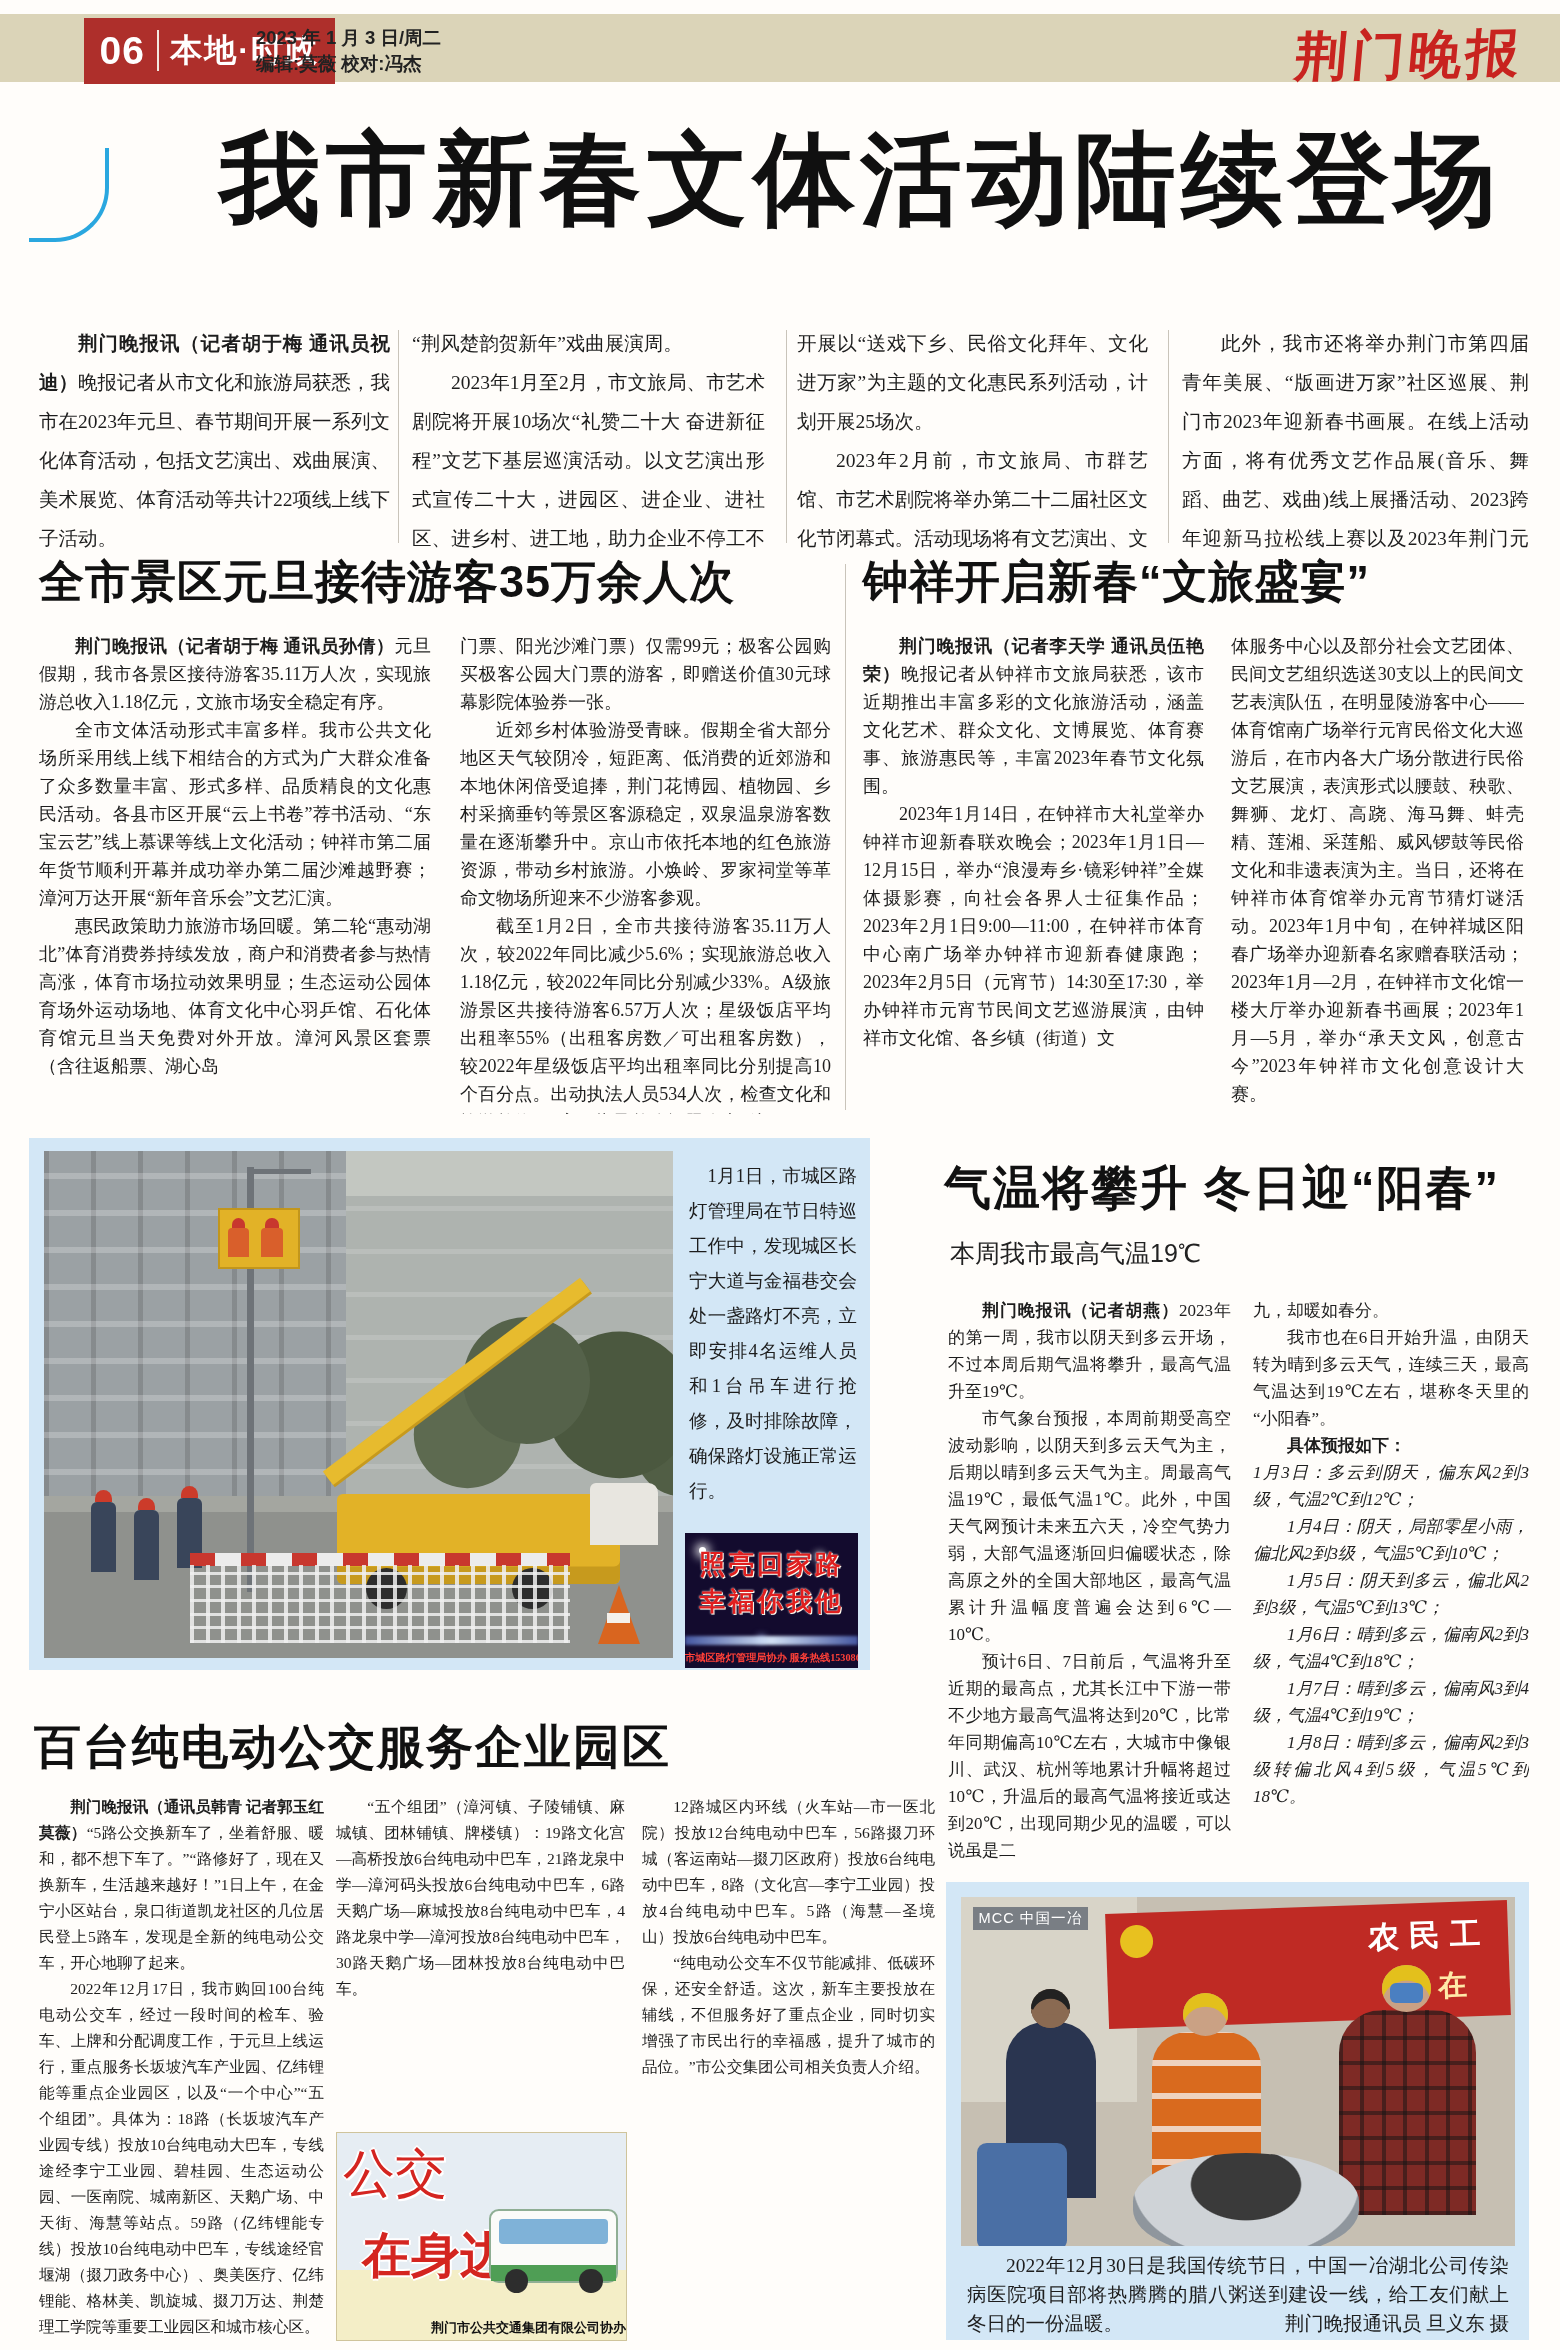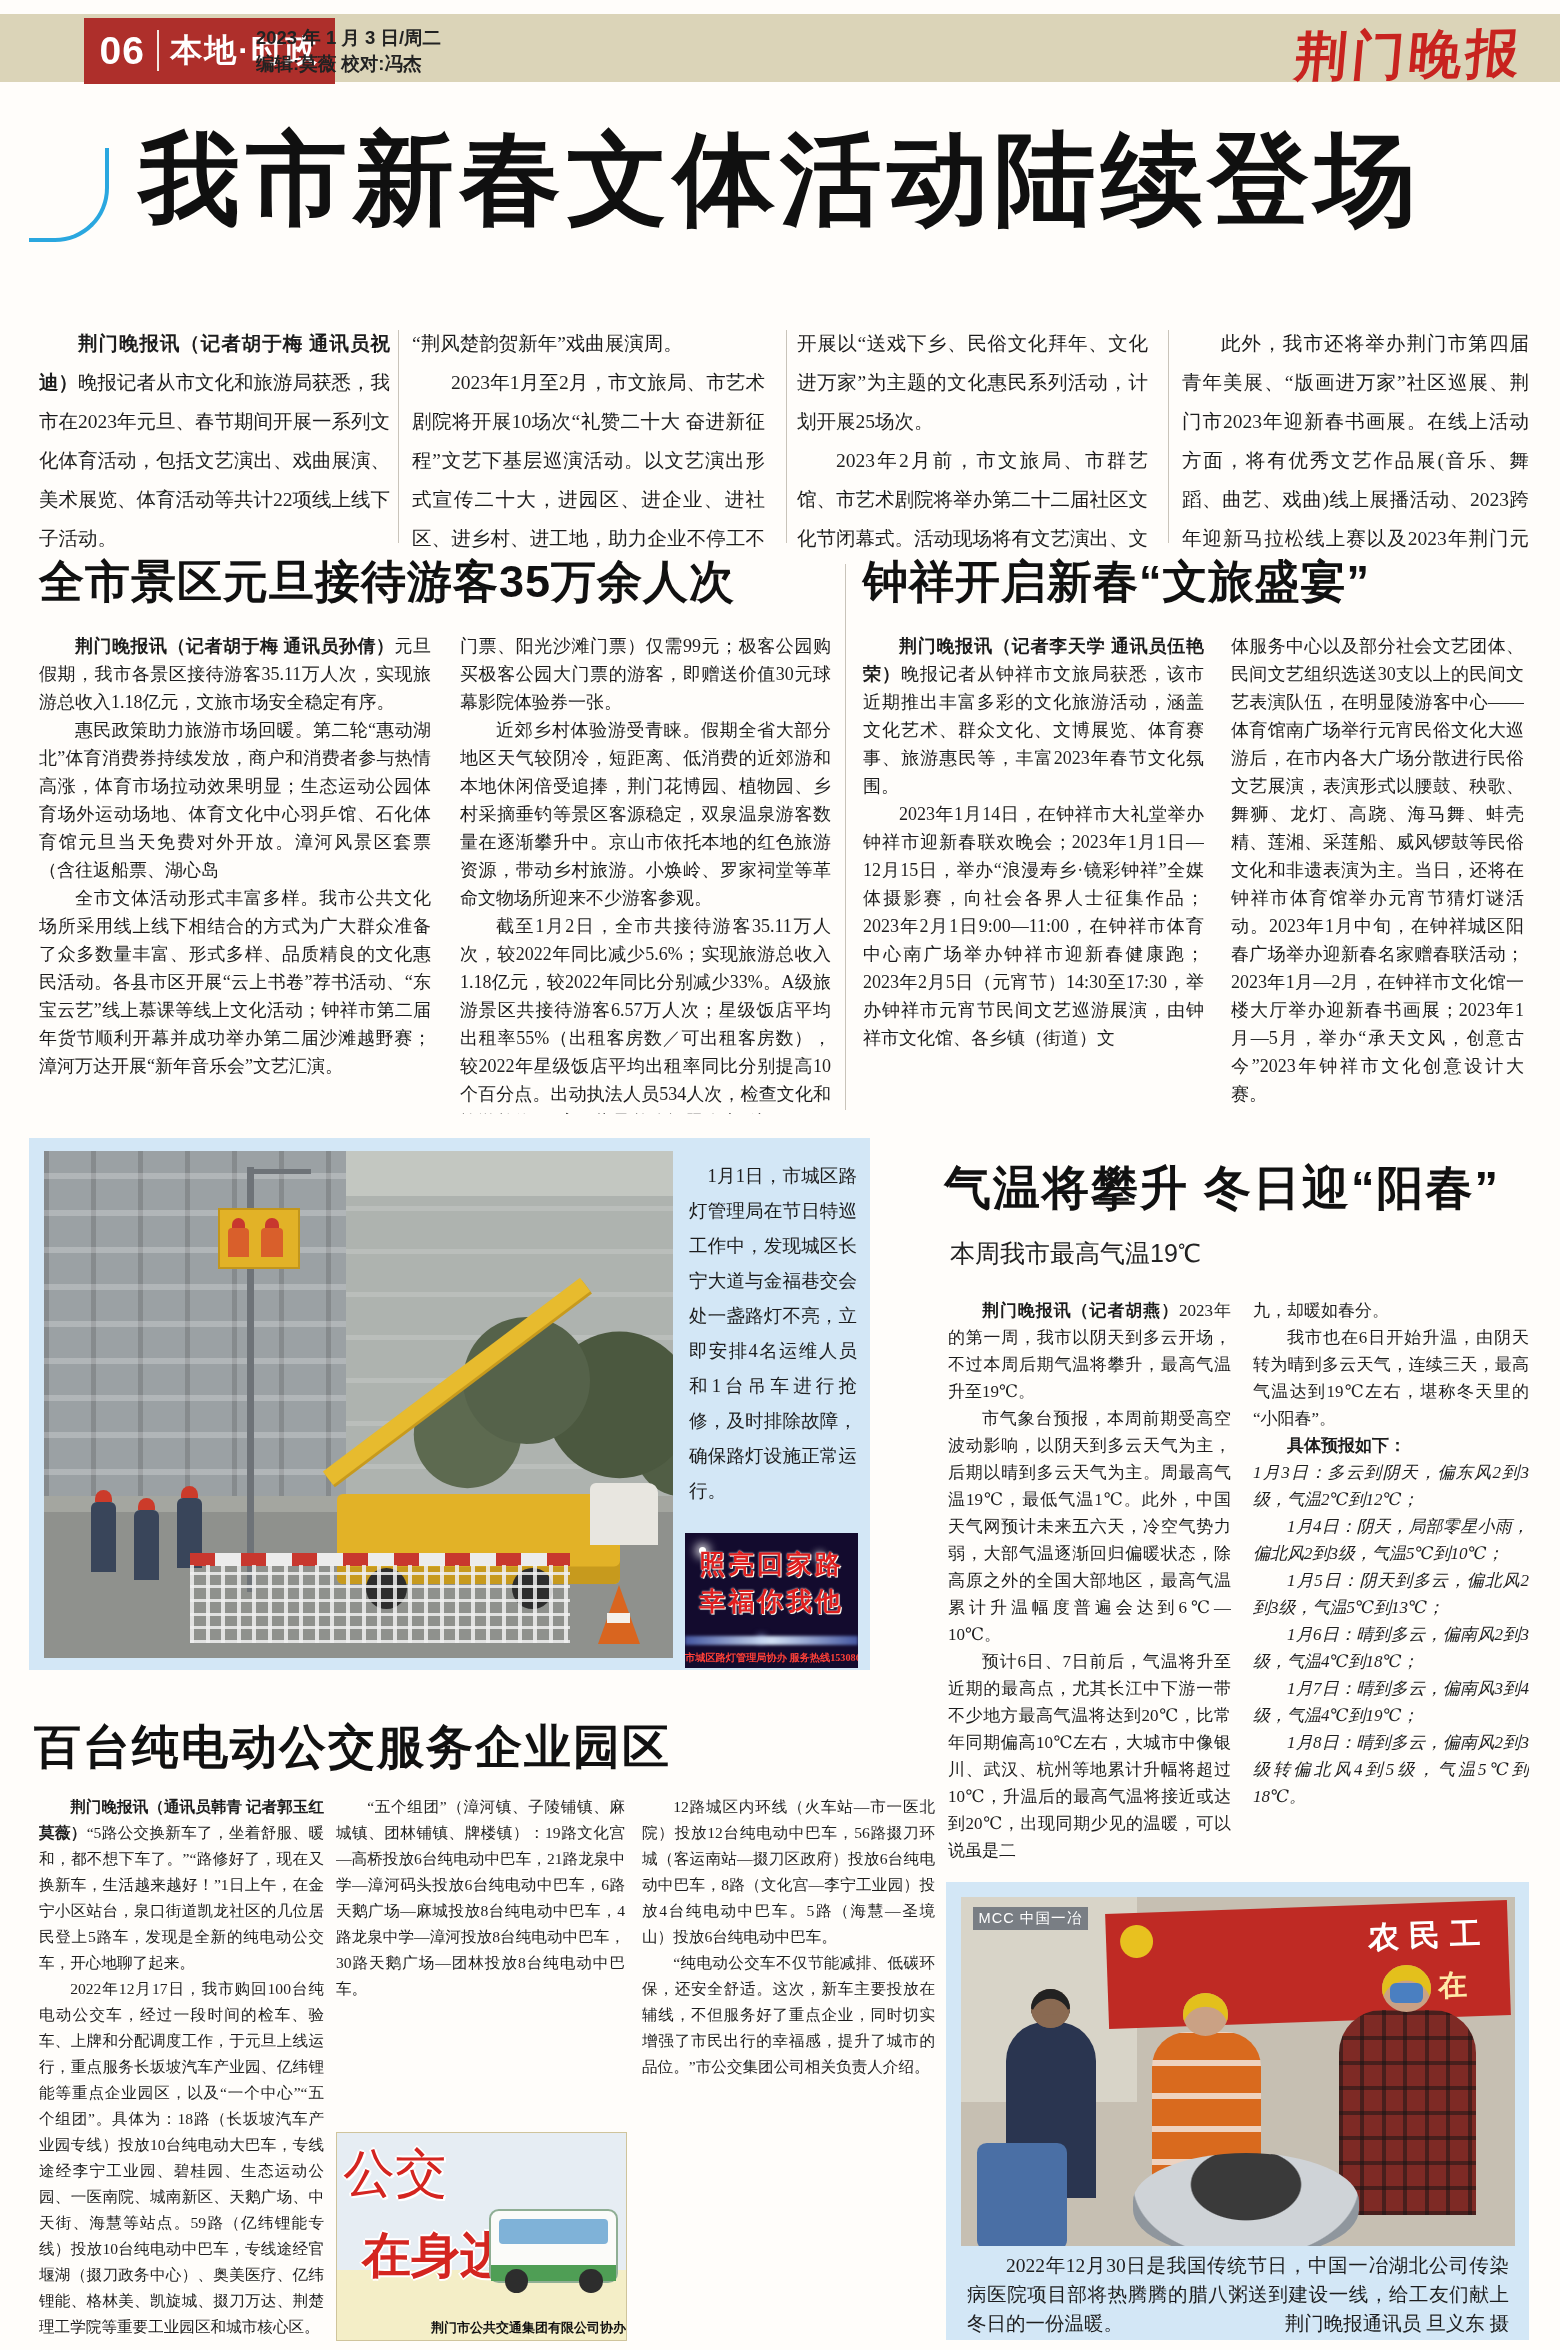--- a/index.html
+++ b/index.html
@@ -12,21 +12,21 @@
   .section-box .num{font-size:39px;font-weight:bold;letter-spacing:1px;}
   .section-box .pipe{width:2px;height:41px;background:#f3e9e0;}
   .section-box .sec{font-size:32px;font-weight:bold;letter-spacing:2px;}
   .dateblock{position:absolute;left:256px;top:25px;font-family:"Liberation Sans",sans-serif;
         font-size:18.5px;font-weight:bold;color:#222;line-height:26px;}
   .masthead{position:absolute;right:37px;top:19.5px;font-size:53px;font-weight:900;color:#c8231f;
         transform:skewX(-6deg) rotate(-1deg);letter-spacing:3.9px;font-family:"Liberation Serif",serif;}
   
   .swoosh{position:absolute;left:29px;top:148px;width:76px;height:90px;
         border-bottom:4.9px solid #2aa7df;border-right:4.9px solid #2aa7df;border-bottom-right-radius:54px;}
-  .headline{position:absolute;left:59px;top:113px;width:1443px;margin:0;text-align:center;
+  .headline{position:absolute;left:59px;top:113px;width:1443px;margin:0;text-align:right;
         font-family:"Liberation Sans",sans-serif;font-weight:900;font-size:101px;letter-spacing:5.9px;color:#101010;}
   
   .col{position:absolute;overflow:hidden;text-align:justify;}
   .col p{margin:0;text-indent:2em;}
   .col.cont p:first-child{text-indent:0;}
   .dl{font-weight:bold;}
   .lead-col{top:324px;height:226px;font-size:19.5px;line-height:39px;}
   .vrule{position:absolute;width:1px;background:#c9c4ba;}
   
   .art-title{position:absolute;margin:0;font-family:"Liberation Sans",sans-serif;font-weight:900;color:#111;}
@@ -165,22 +165,22 @@
       <p>此外，我市还将举办荆门市第四届青年美展、“版画进万家”社区巡展、荆门市2023年迎新春书画展。在线上活动方面，将有优秀文艺作品展(音乐、舞蹈、曲艺、戏曲)线上展播活动、2023跨年迎新马拉松线上赛以及2023年荆门元宵线上猜灯谜系列活动。</p>
     </div>
   <div class="vrule" style="left:398px;top:330px;height:213px;"></div>
   <div class="vrule" style="left:786px;top:330px;height:213px;"></div>
   <div class="vrule" style="left:1168px;top:330px;height:213px;"></div>
 
   <h2 class="art-title t-tourism">全市景区元旦接待游客35万余人次</h2>
   <div class="col r2-col" style="left:39px;width:392px;">
     <p><strong class="dl">荆门晚报讯（记者胡于梅 通讯员孙倩）</strong><span>元旦假期，我市各景区接待游客35.11万人次，实现旅游总收入1.18亿元，文旅市场安全稳定有序。</span></p>
     <div>
+        <p>全市文体活动形式丰富多样。我市公共文化场所采用线上线下相结合的方式为广大群众准备了众多数量丰富、形式多样、品质精良的文化惠民活动。各县市区开展“云上书卷”荐书活动、“东宝云艺”线上慕课等线上文化活动；钟祥市第二届年货节顺利开幕并成功举办第二届沙滩越野赛；漳河万达开展“新年音乐会”文艺汇演。</p>
         <p>惠民政策助力旅游市场回暖。第二轮“惠动湖北”体育消费券持续发放，商户和消费者参与热情高涨，体育市场拉动效果明显；生态运动公园体育场外运动场地、体育文化中心羽乒馆、石化体育馆元旦当天免费对外开放。漳河风景区套票（含往返船票、湖心岛</p>
-        <p>全市文体活动形式丰富多样。我市公共文化场所采用线上线下相结合的方式为广大群众准备了众多数量丰富、形式多样、品质精良的文化惠民活动。各县市区开展“云上书卷”荐书活动、“东宝云艺”线上慕课等线上文化活动；钟祥市第二届年货节顺利开幕并成功举办第二届沙滩越野赛；漳河万达开展“新年音乐会”文艺汇演。</p>
       </div>
   </div>
   <div class="col r2-col cont" style="left:460px;width:371px;">
       <p>门票、阳光沙滩门票）仅需99元；极客公园购买极客公园大门票的游客，即赠送价值30元球幕影院体验券一张。</p>
       <p>近郊乡村体验游受青睐。假期全省大部分地区天气较阴冷，短距离、低消费的近郊游和本地休闲倍受追捧，荆门花博园、植物园、乡村采摘垂钓等景区客源稳定，双泉温泉游客数量在逐渐攀升中。京山市依托本地的红色旅游资源，带动乡村旅游。小焕岭、罗家祠堂等革命文物场所迎来不少游客参观。</p>
       <p>截至1月2日，全市共接待游客35.11万人次，较2022年同比减少5.6%；实现旅游总收入1.18亿元，较2022年同比分别减少33%。A级旅游景区共接待游客6.57万人次；星级饭店平均出租率55%（出租客房数／可出租客房数），较2022年星级饭店平均出租率同比分别提高10个百分点。出动执法人员534人次，检查文化和旅游单位198家，指导整改问题隐患6处。</p>
     </div>
 
   <h2 class="art-title t-zx">钟祥开启新春“文旅盛宴”</h2>
   <div class="col r2-col" style="left:863px;width:341px;">

